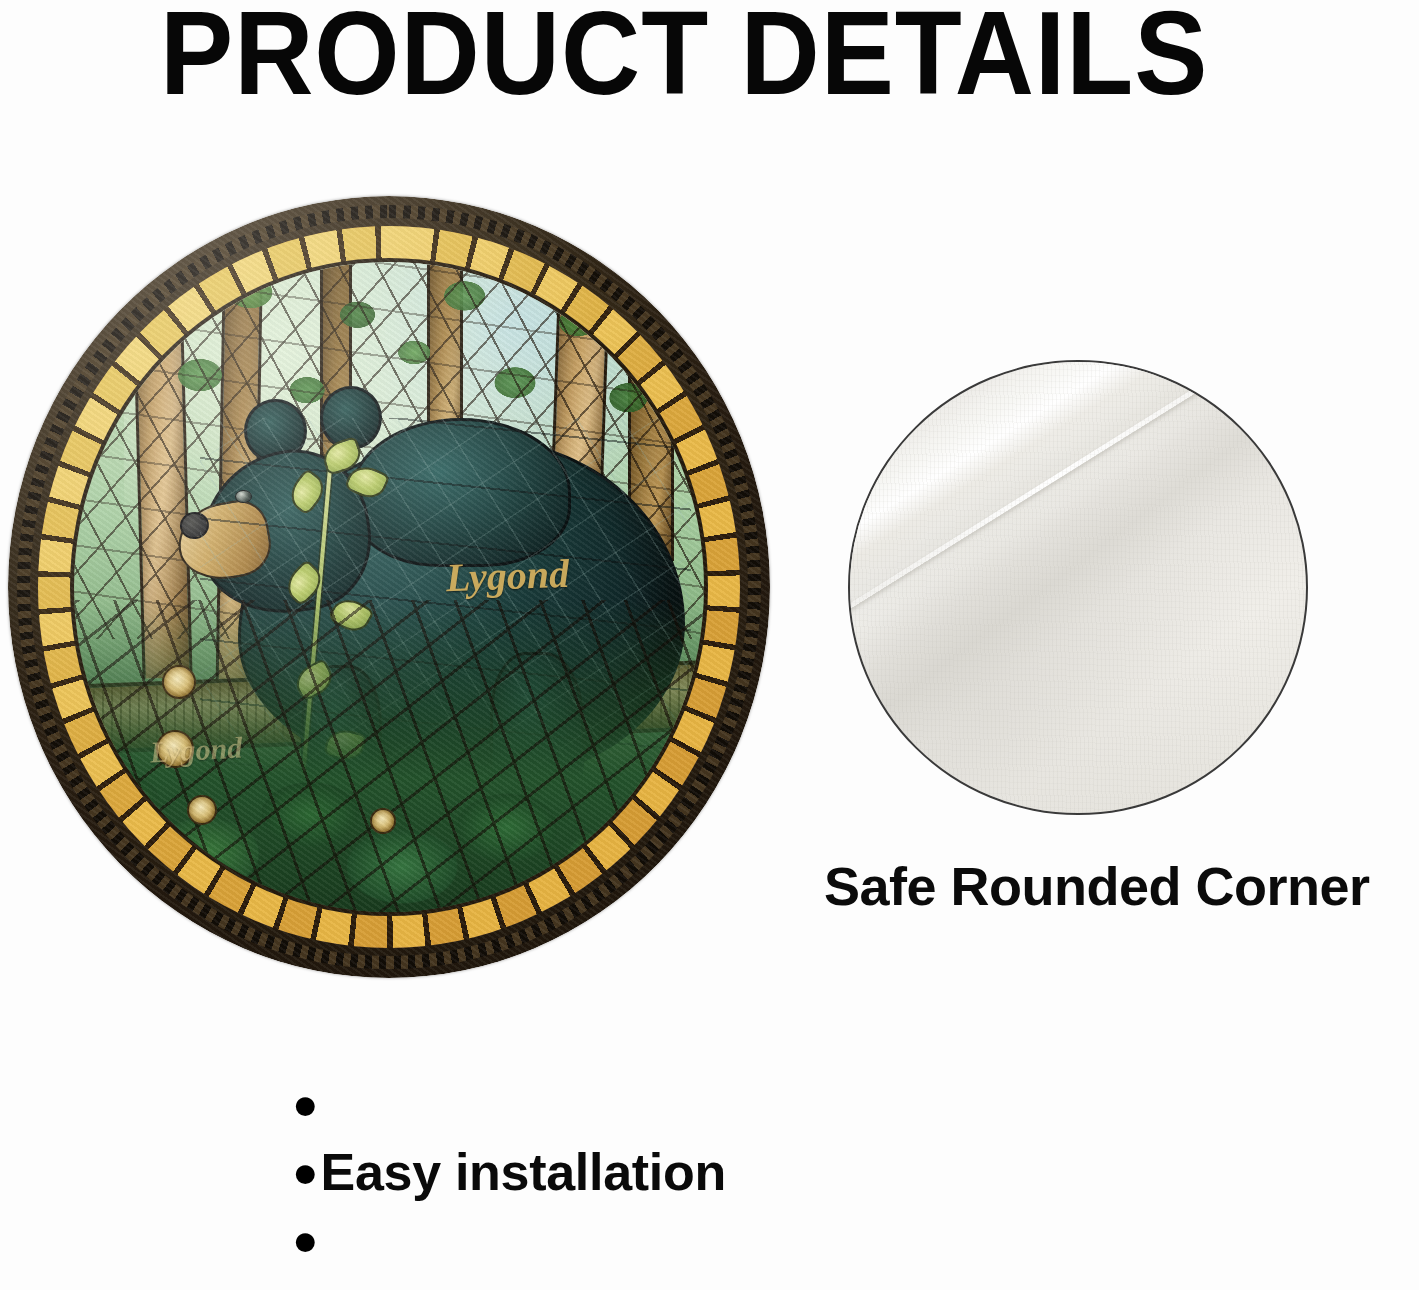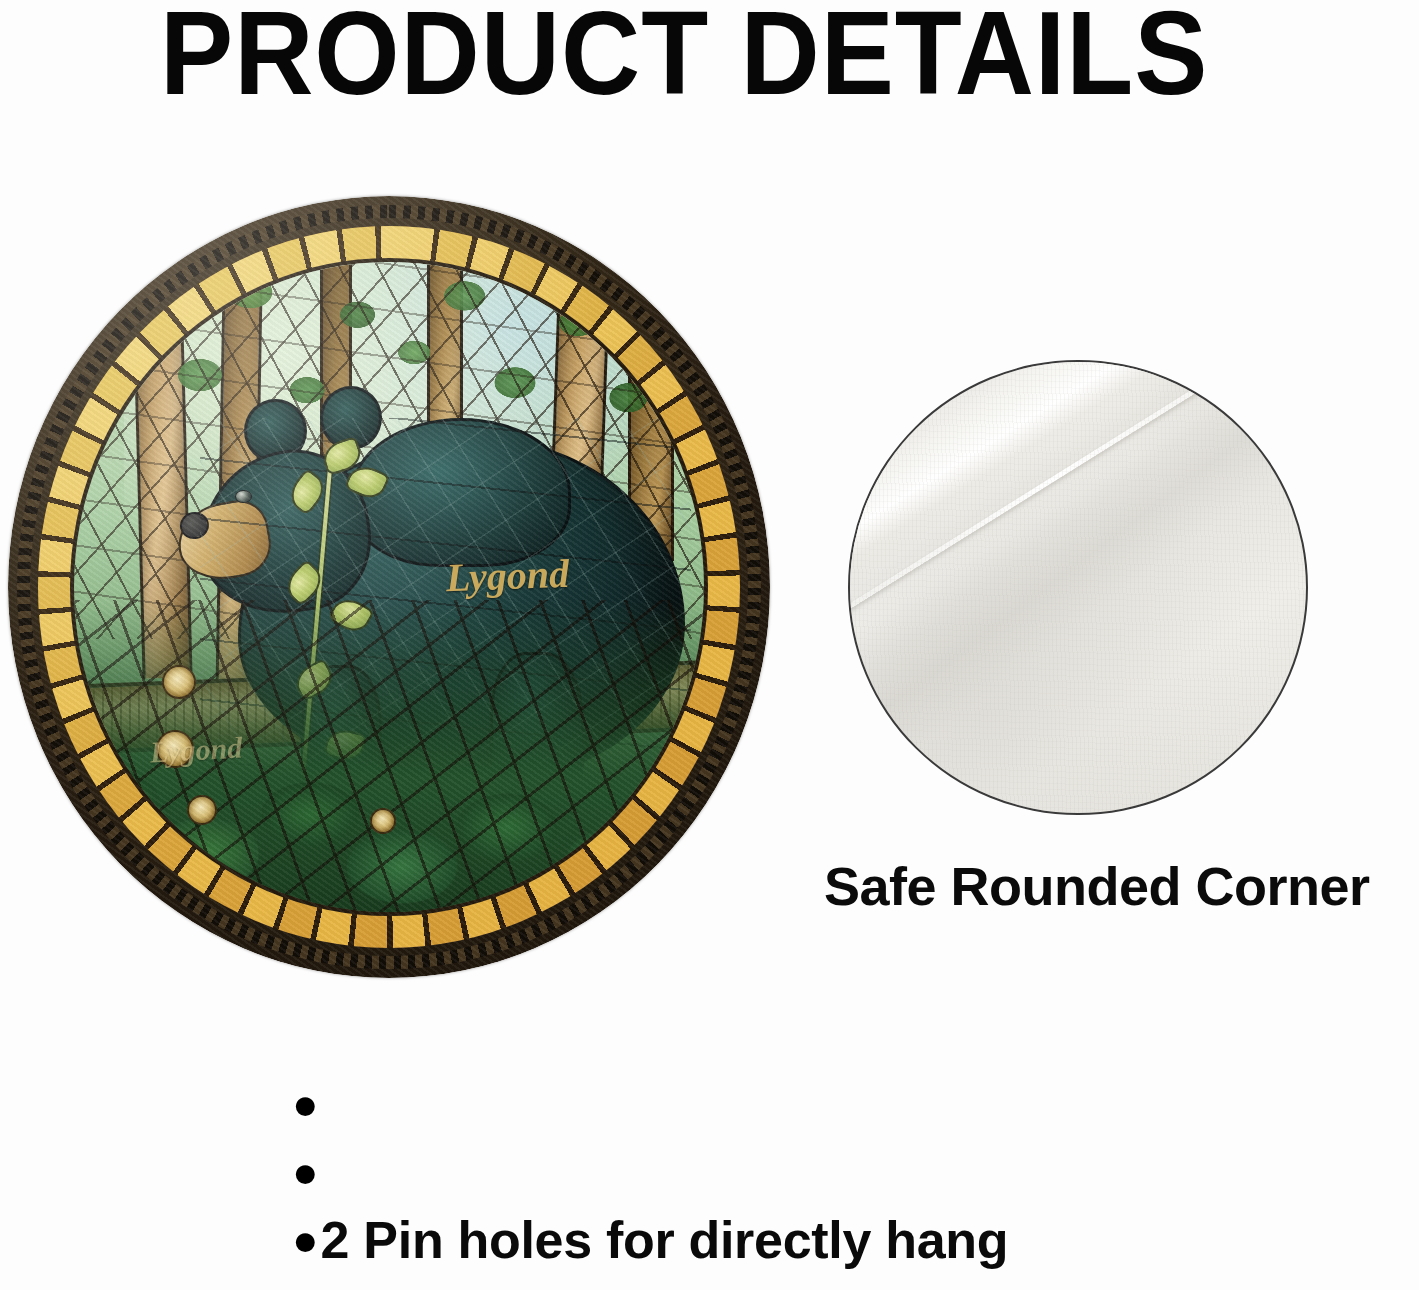--- a/index.html
+++ b/index.html
@@ -607,22 +607,22 @@
   <div id="corner-caption">Safe Rounded Corner</div>
 
   <div id="features">
 
     <div class="feature-row">
       <span class="bullet">●</span>
     </div>
 
     <div class="feature-row">
       <span class="bullet">●</span>
+      <span class="feature-label">Easy installation</span>
     </div>
 
     <div class="feature-row">
       <span class="bullet">●</span>
-      <span class="feature-label">2 Pin holes for directly hang</span>
     </div>
 
   </div>
 
 </div>
 
 </body></html>

